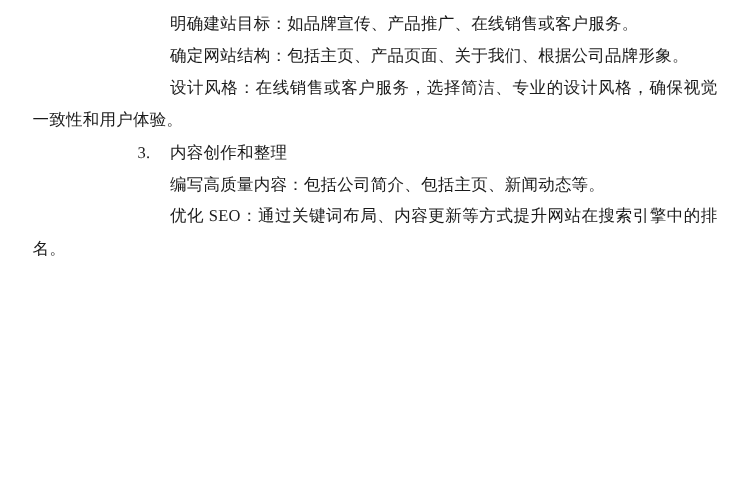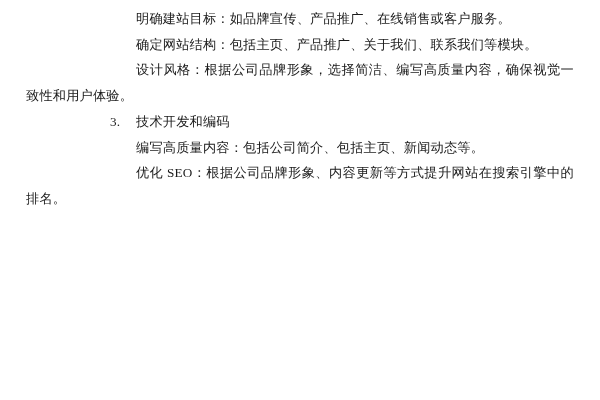--- a/index.html
+++ b/index.html
@@ -53,28 +53,28 @@
 </head>
 <body>
 
 <div class="page">
   <div class="doc-body">
 
     <p class="para para-hang">明确建站目标：如品牌宣传、产品推广、在线销售或客户服务。</p>
 
 
 
-    <p class="para para-hang">确定网站结构：包括主页、产品推广、关于我们、联系我们等模块。</p>
+    <p class="para para-hang">确定网站结构：包括主页、产品页面、关于我们、根据公司品牌形象。</p>
 
-    <p class="para para-hang">设计风格：根据公司品牌形象，选择简洁、编写高质量内容，确保视觉一致性和用户体验。</p>
+    <p class="para para-hang">设计风格：在线销售或客户服务，选择简洁、专业的设计风格，确保视觉一致性和用户体验。</p>
 
     <p class="para para-num">
-      <span class="num">3.</span><span>技术开发和编码</span>
+      <span class="num">3.</span><span>内容创作和整理</span>
     </p>
 
     <p class="para para-hang">编写高质量内容：包括公司简介、包括主页、新闻动态等。</p>
 
-    <p class="para para-hang">优化 SEO：根据公司品牌形象、内容更新等方式提升网站在搜索引擎中的排名。</p>
+    <p class="para para-hang">优化 SEO：通过关键词布局、内容更新等方式提升网站在搜索引擎中的排名。</p>
 
 
 
   </div>
 </div>
 
 </body></html>

